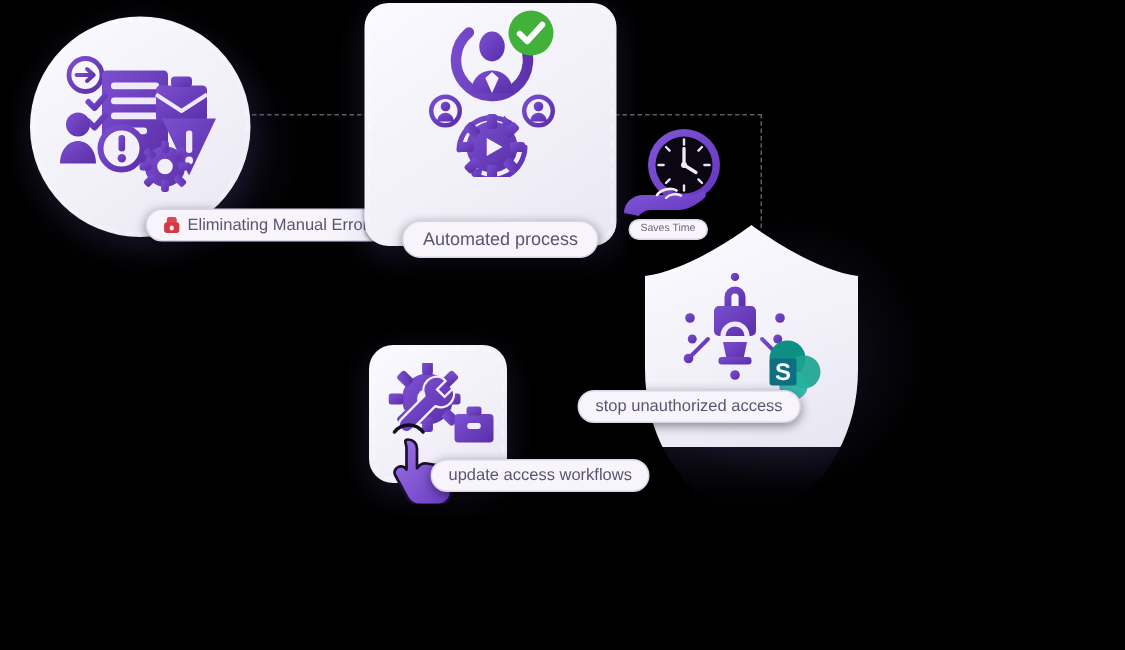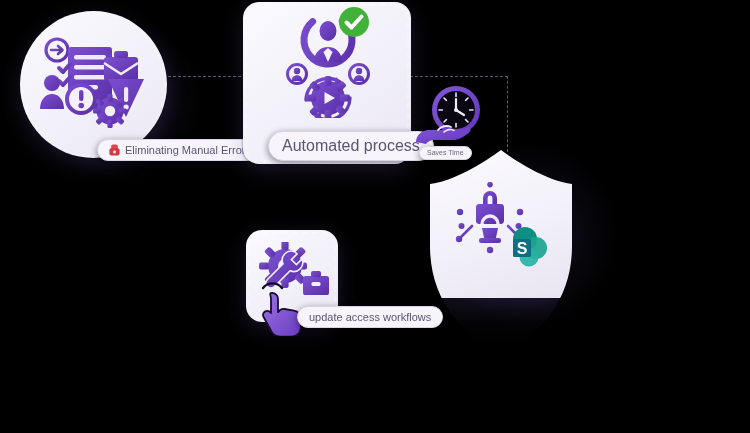--- a/index.html
+++ b/index.html
@@ -74,21 +74,21 @@
     background: #f7f5fb;
     border: 1px solid #d9d4e8;
     border-radius: 999px;
     padding: 4px 11px;
     color: #5a5570;
     font-size: 11px;
     line-height: 1.1;
     white-space: nowrap;
     box-shadow: 0 2px 7px rgba(0,0,0,0.45);
   }
-  .pill.lg { font-size: 16px; padding: 5px 13px; }
+  .pill.lg { font-size: 12px; padding: 5px 13px; margin-top: 16px; }
   .pill.sm { font-size: 7px; padding: 2px 7px; color: #6d6782; }
   .pill-text { display: inline-block; }
   .pill-ico { display: inline-flex; flex: 0 0 auto; }
 
   
   .glow {
     position: absolute;
     border-radius: 50%;
     pointer-events: none;
     background: radial-gradient(closest-side, rgba(140,110,230,0.16), rgba(140,110,230,0) 75%);
@@ -311,20 +311,23 @@
         <circle cx="17" cy="13" r="12" fill="#0f8f84"></circle>
         <circle cx="28" cy="22" r="11" fill="#1aa58f" opacity="0.92"></circle>
         <circle cx="21" cy="31" r="9.5" fill="#24b3a2" opacity="0.9"></circle>
         <rect x="5" y="13" width="18" height="18" rx="1.6" fill="#0e6f82"></rect>
         <text x="14" y="27.5" font-family="'Liberation Sans', sans-serif" font-size="16" font-weight="bold" fill="#ffffff" text-anchor="middle">S</text>
       </svg>
     </span>
   </div>
 
 
+  <div class="pill" style="left:385px; top:260px;">
+    <span class="pill-text">stop unauthorized access</span>
+  </div>
 
   <div class="node node-card" style="left:246px; top:230px; width:92px; height:92px;">
     <span class="node-icon" style="left:13px; top:12px;">
       <svg width="72" height="64" viewBox="0 0 72 64" fill="none" xmlns="http://www.w3.org/2000/svg">
         <defs>
           <linearGradient id="gp5" x1="0" y1="0" x2="1" y2="1">
             <stop offset="0" stop-color="#7e53d4"></stop>
             <stop offset="1" stop-color="#5a2ea8"></stop>
           </linearGradient>
         </defs>
@@ -358,17 +361,17 @@
             <stop offset="0" stop-color="#9b72e4"></stop>
             <stop offset="1" stop-color="#6a3bc0"></stop>
           </linearGradient>
         </defs>
         <path d="M2 6a12 12 0 0 1 19 0" fill="none" stroke="#120a22" stroke-width="2.4" stroke-linecap="round"></path>
         <path d="M11 11c3.3 0 6 2.6 6 5.8v13.4c1.6-2.4 4-3.6 6.6-3.2l9.4 1.6c4 .7 6.8 4 6.8 8v9c0 5-4 9-9 9H19c-3.4 0-6.6-1.8-8.4-4.8L2.6 35c-1.2-2 -.4-4.6 1.7-5.6 2-1 4.5-.3 5.7 1.6V16.8C10 13.6 7.7 11 11 11z" fill="url(#gp6)" stroke="#1a0f2e" stroke-width="1.8" stroke-linejoin="round"></path>
       </svg>
     </span>
   </div>
 
-  <div class="pill" style="left:297px; top:306px;align-items:flex-end;">
+  <div class="pill" style="left:287px; top:306px;align-items:flex-end;">
     <span class="pill-text">update access workflows</span>
   </div>
 
 </div>
 
 </body></html>

